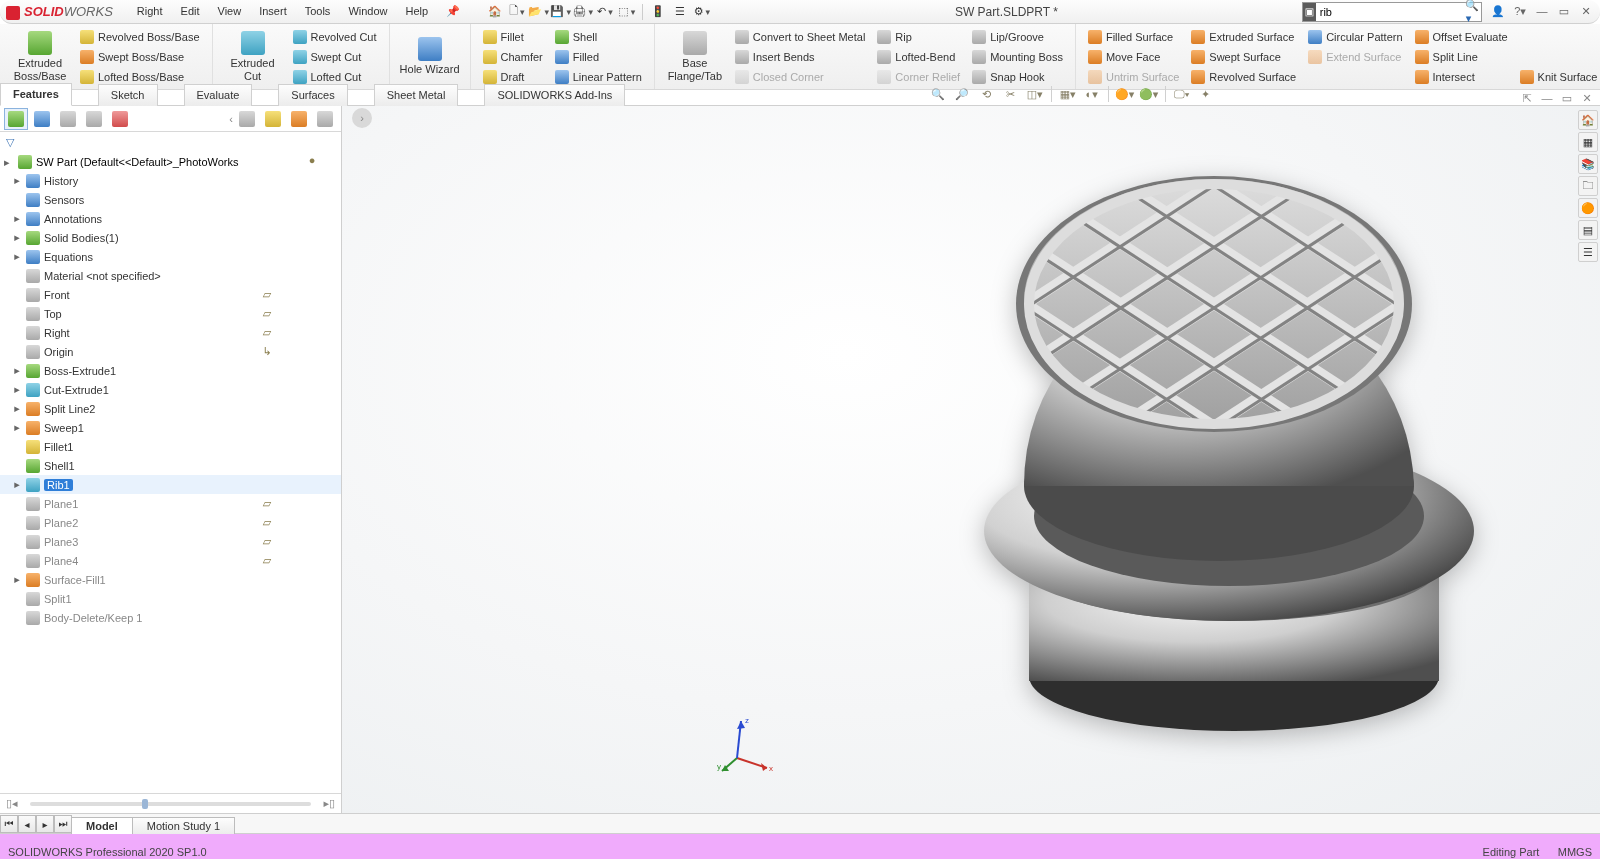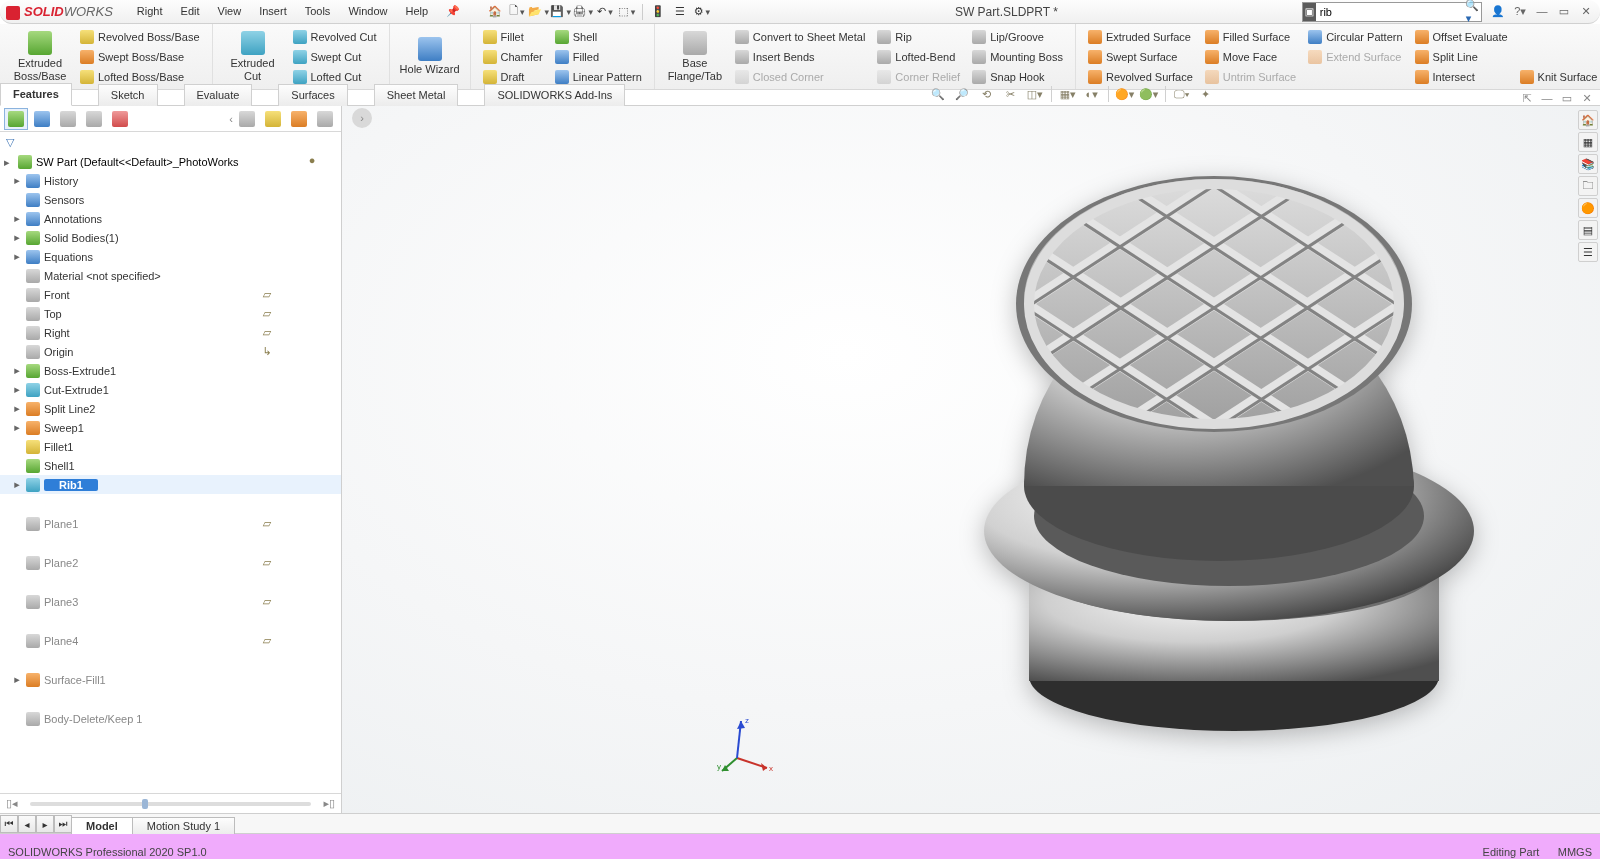--- a/index.html
+++ b/index.html
@@ -47,23 +47,23 @@
   .ptab { width:24px; height:22px; display:flex; align-items:center; justify-content:center; border:1px solid transparent; }
   .ptab.active { border:1px solid #8bb3de; background:#e8f1fb; }
   .ptab-spacer { flex:1; }
   .ptab-ico { width:16px; height:16px; border-radius:2px; }
   .filter-row { display:flex; align-items:center; padding:4px 6px 2px; gap:4px; }
   .tree { flex:1; overflow:auto; padding:2px 0 8px; position:relative; }
   .tree-head { display:flex; align-items:center; gap:4px; padding:2px 4px; font-weight:400; color:#000; }
   .tree-item { display:flex; align-items:center; gap:4px; padding:1px 0 1px 12px; height:19px; position:relative; }
   .tree-item .caret { width:10px; text-align:center; color:#666; }
   .tree-item .ticon { width:14px; height:14px; border-radius:2px; flex-shrink:0; }
-  .tree-item.dim { color:#888;margin-top:20px; }
+  .tree-item.dim { color:#888; }
   .tree-item.sel { background:#e8f2fd; }
-  .tree-item.sel .tlabel { background:#2f7ed8; color:#fff; padding:0 15px; border-radius:2px;font-weight:bold; }
+  .tree-item.sel .tlabel { background:#2f7ed8; color:#fff; padding:0 3px; border-radius:2px; }
   .row-col2 { position:absolute; left:258px; width:18px; height:18px; display:flex; align-items:center; justify-content:center; color:#8a7e4e; }
   .side-bottom { height:20px; border-top:1px solid #d8d8d8; display:flex; align-items:center; padding:0 6px; gap:8px; color:#888; }
   .slider { flex:1; height:4px; background:#ddd; border-radius:2px; position:relative; margin:0 4px; }
   .slider::before { content:""; position:absolute; left:40%; top:-3px; width:6px; height:10px; background:#9bb6d6; border-radius:2px; }
 
   .viewport { flex:1; position:relative; background:radial-gradient(ellipse at 40% 35%, #fff 0%, #f5f6f7 55%, #eceff1 100%); overflow:hidden; }
   .right-rail { position:absolute; right:0; top:0; width:24px; display:flex; flex-direction:column; gap:2px; padding:4px 2px; }
   .right-rail div { width:20px; height:20px; border:1px solid #cfcfcf; background:#f3f3f3; border-radius:2px; display:flex; align-items:center; justify-content:center; }
   .part-top-tabs { position:absolute; top:2px; left:10px; display:flex; gap:4px; }
   .part-top-tabs span { width:20px; height:20px; border-radius:50%; background:#e9e9e9; display:flex; align-items:center; justify-content:center; }
@@ -255,43 +255,43 @@
       <div class="small-btn">
           <span class="sicon c-grey"></span>
           <span>Snap Hook</span>
         </div>
     </div>
   </div>
   <div class="ribbon-group">
     <div class="stack3">
       <div class="small-btn">
           <span class="sicon c-orange"></span>
+          <span>Filled Surface</span>
+        </div>
+      <div class="small-btn">
+          <span class="sicon c-orange"></span>
+          <span>Move Face</span>
+        </div>
+      <div class="small-btn disabled">
+          <span class="sicon c-orange"></span>
+          <span>Untrim Surface</span>
+        </div>
+    </div>
+    <div class="stack3">
+      <div class="small-btn">
+          <span class="sicon c-orange"></span>
           <span>Extruded Surface</span>
         </div>
       <div class="small-btn">
           <span class="sicon c-orange"></span>
           <span>Swept Surface</span>
         </div>
       <div class="small-btn">
           <span class="sicon c-orange"></span>
           <span>Revolved Surface</span>
-        </div>
-    </div>
-    <div class="stack3">
-      <div class="small-btn">
-          <span class="sicon c-orange"></span>
-          <span>Filled Surface</span>
-        </div>
-      <div class="small-btn">
-          <span class="sicon c-orange"></span>
-          <span>Move Face</span>
-        </div>
-      <div class="small-btn disabled">
-          <span class="sicon c-orange"></span>
-          <span>Untrim Surface</span>
         </div>
     </div>
     <div class="stack3">
       <div class="small-btn">
           <span class="sicon c-blue"></span>
           <span>Circular Pattern</span>
         </div>
       <div class="small-btn disabled">
           <span class="sicon c-orange"></span>
           <span>Extend Surface</span>
@@ -519,20 +519,25 @@
           <div class="tree-item dim">
             <span class="caret"></span>
             <span class="ticon c-grey"></span>
             <span class="tlabel">Plane4</span>
             <span class="row-col2">▱</span>
           </div>
           <div class="tree-item dim">
             <span class="caret">▸</span>
             <span class="ticon c-orange"></span>
             <span class="tlabel">Surface-Fill1</span>
+          </div>
+          <div class="tree-item dim">
+            <span class="caret"></span>
+            <span class="ticon c-grey"></span>
+            <span class="tlabel">Split1</span>
           </div>
           <div class="tree-item dim">
             <span class="caret"></span>
             <span class="ticon c-grey"></span>
             <span class="tlabel">Body-Delete/Keep 1</span>
           </div>
         </div>
     </div>
     <div class="side-bottom">
       <span>▯◂</span>

